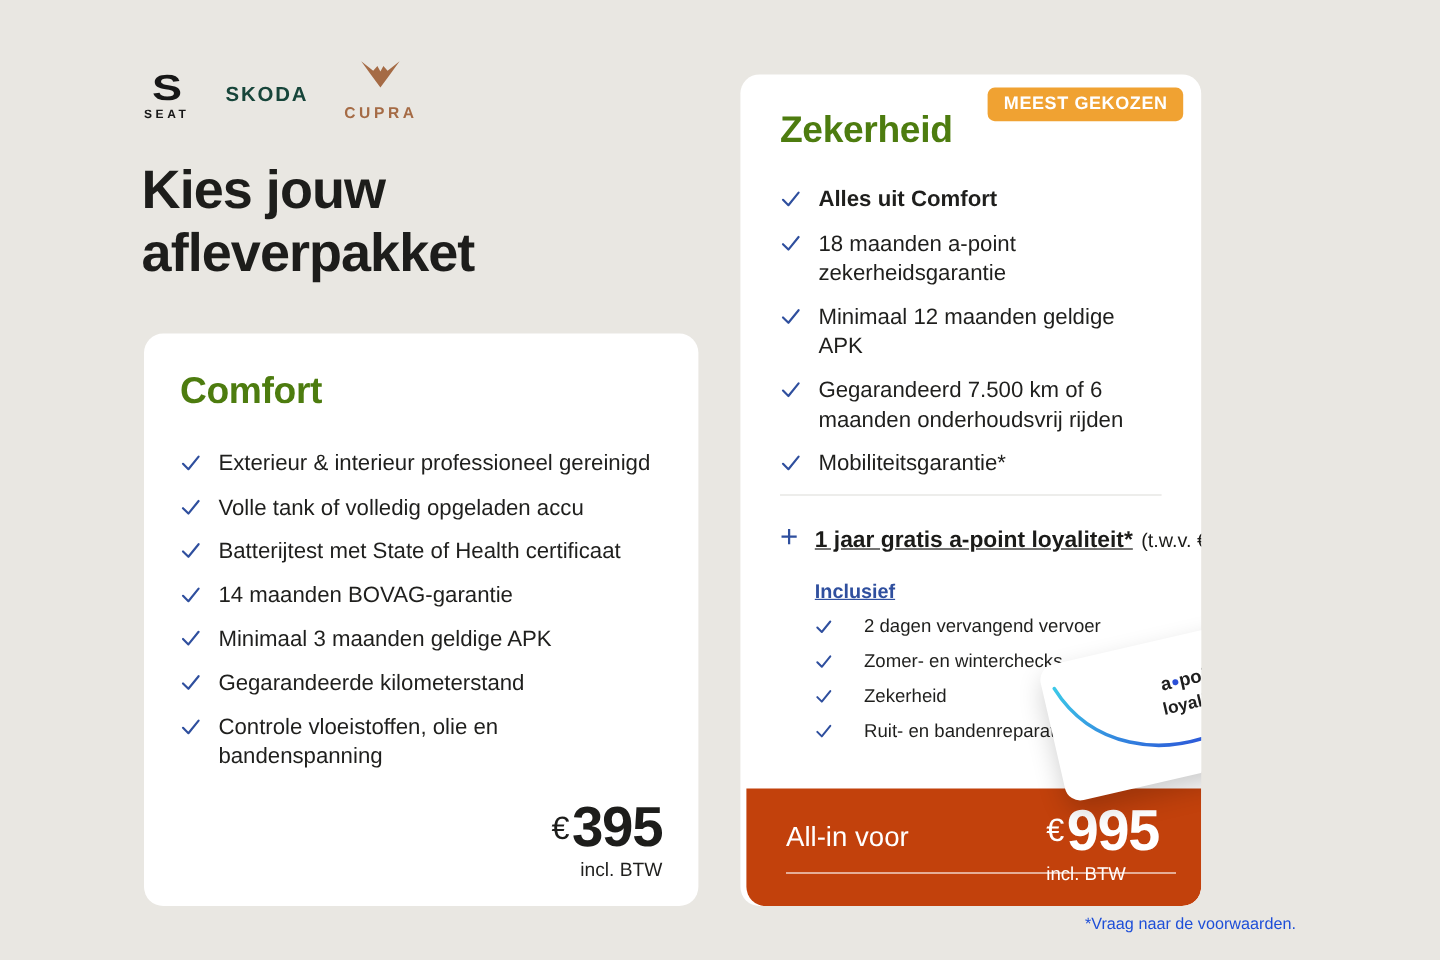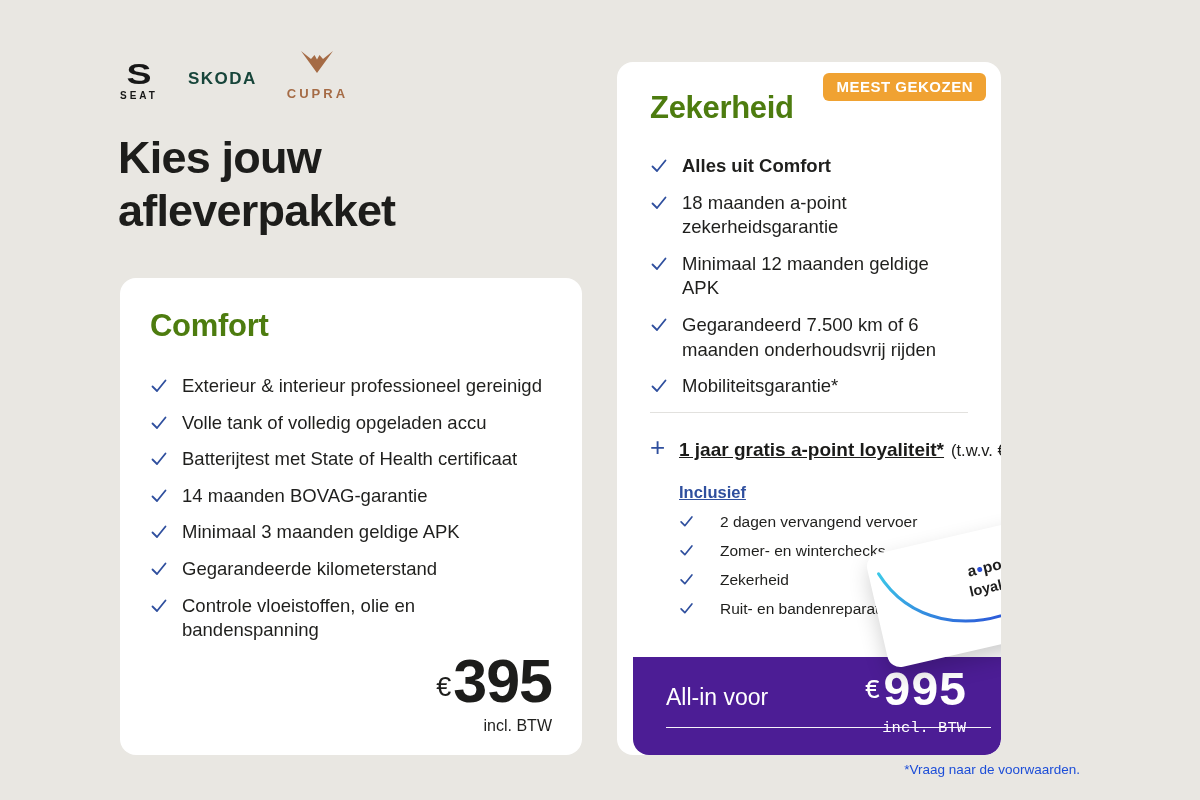--- a/index.html
+++ b/index.html
@@ -31,21 +31,21 @@
   .checklist { list-style:none; }
   .checklist li { display:flex; gap:14px; font-size:18.5px; line-height:1.33; margin-bottom:12px; color:#1f1f1d; }
   .checklist li.bold { font-weight:700; }
   .check { flex:0 0 18px; width:18px; height:18px; margin-top:3px; }
   .check svg, .check-sm svg { display:block; }
 
   
   .price-block { position:absolute; right:30px; bottom:20px; text-align:right; }
   .price-line { white-space:nowrap; }
   .euro { font-size:27px; font-weight:500; vertical-align:6px; margin-right:2px; }
-  .amount { font-size:61px; font-weight:700; letter-spacing:-1px; }
+  .amount { font-size:47px; font-weight:700; letter-spacing:-1px; }
   .price-note { font-size:16px; margin-top:1px; color:#1f1f1d; }
 
   
   .badge { position:absolute; top:11px; right:15px; background:#f0a232; color:#ffffff;
            font-size:15px; font-weight:700; letter-spacing:0.5px; padding:5px 13px 6px; border-radius:6px; }
 
   
   .divider { border:none; height:1px; background:#e2e1de; margin:13px 0 0 0; }
   .loyalty-row { display:flex; align-items:baseline; margin-top:24px; }
   .plus-icon { color:#2f4f9e; font-size:26px; font-weight:400; width:29px; flex:0 0 29px; line-height:20px; }
@@ -60,25 +60,25 @@
   
   .loyal-card { position:absolute; left:258px; top:472px; width:188px; height:116px; background:#ffffff;
                 border-radius:13px; transform:rotate(-13deg); box-shadow:0 10px 22px rgba(0,0,0,0.20); z-index:3; }
   .loyal-arc { position:absolute; left:0; top:0; }
   .loyal-text { position:absolute; left:74px; top:28px; width:100px; text-align:center;
                 font-size:15.5px; font-weight:700; color:#1e1e1e; line-height:1.35; }
   .loyal-dot { display:inline-block; width:5px; height:5px; background:#2b4fd7; border-radius:50%; vertical-align:2px; margin:0 1px; }
   .loyal-text .line2 { font-size:14.5px; }
 
   
-  .zek-footer { position:absolute; left:16px; right:0; bottom:0; height:98px; background:#4c1d95;
+  .zek-footer { position:absolute; left:5px; right:0; bottom:0; height:98px; background:#c2410c;
                 border-radius:0 0 16px 16px; z-index:2; color:#ffffff;padding-left:14px; }
   .footer-label { position:absolute; left:33px; top:27px; font-size:23px; font-weight:500; }
   .footer-line { position:absolute; left:33px; top:70px; width:325px; height:1px; background:rgba(255,255,255,0.95); }
-  .footer-price { position:absolute; right:35px; top:8px; text-align:right;font-family:Liberation Mono, monospace; }
+  .footer-price { position:absolute; right:35px; top:8px; text-align:left; }
   .footer-price .euro { font-size:27px; font-weight:500; vertical-align:7px; color:#fff; }
   .footer-price .amount { font-size:48px; font-weight:700; color:#fff; }
   .footer-note { font-size:15.5px; margin-top:0px; color:#fff; }
 
   .disclaimer { position:absolute; right:120px; top:762px; font-size:13.5px; color:#1d4ed8; }
 </style>
 </head>
 <body>
 
 <div class="brand-row">

